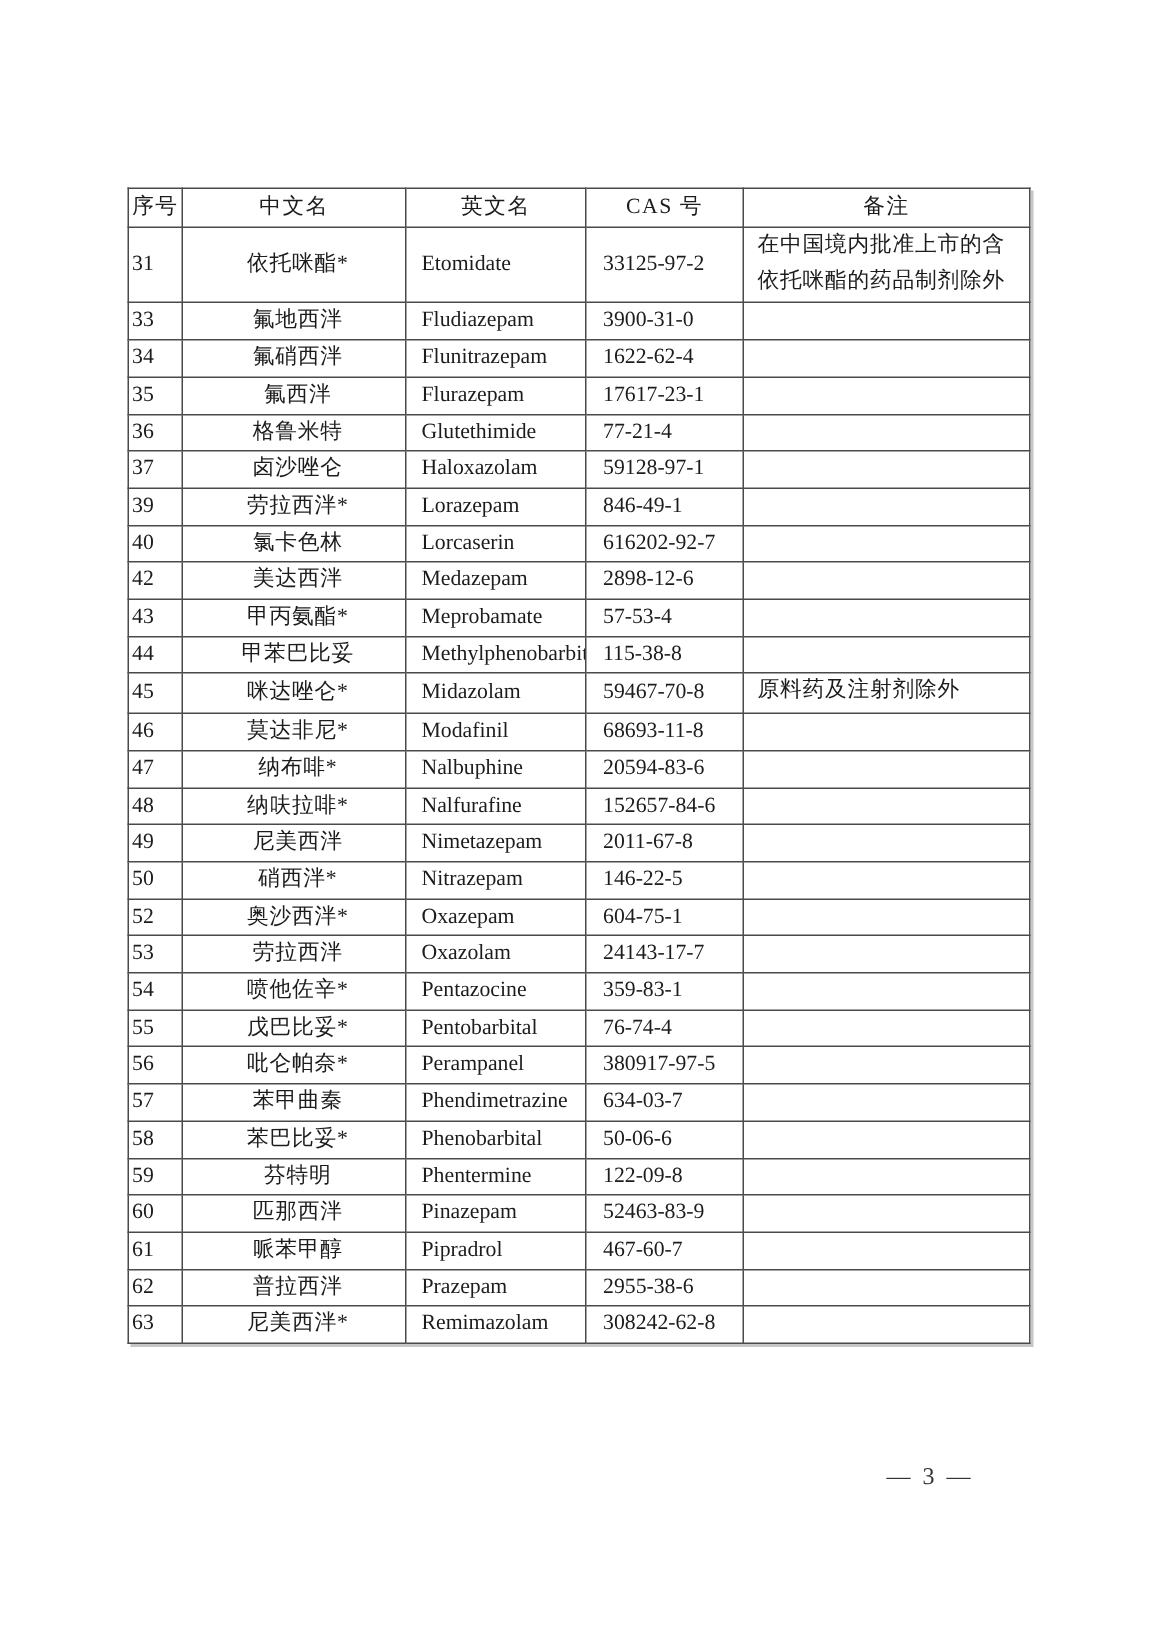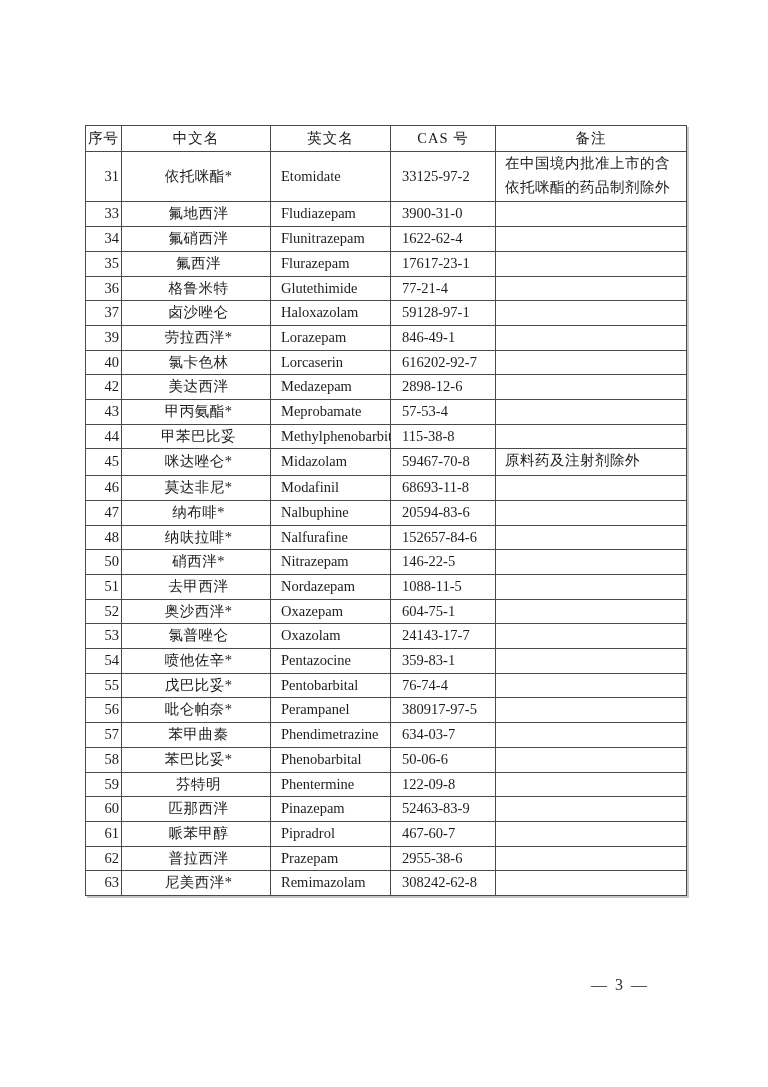--- a/index.html
+++ b/index.html
@@ -30,21 +30,21 @@
     vertical-align: middle;
     overflow: hidden;
     white-space: normal;
   }
   .subst-table thead th {
     height: 25px;
     text-align: center;
     line-height: 25px;
     letter-spacing: 1px;
   }
-  .subst-table td.col-no { text-align: right; padding: 0 2px; }
+  .subst-table td.col-no { text-align: left; padding: 0 2px; }
   .subst-table td.col-cn { text-align: center; padding: 0 6px 0 11px; letter-spacing: 0.5px; }
   .subst-table td.col-en { text-align: left; padding: 0 2px 0 10px; }
   .subst-table td.col-cas { text-align: left; padding: 0 4px 0 11px; }
   .subst-table td.col-note { text-align: left; padding: 1px 4px 1px 9px; letter-spacing: 0.5px; font-family: Liberation Mono, monospace; }
   .page-number {
     position: absolute;
     top: 976px;
     left: 585px;
     width: 70px;
     text-align: center;
@@ -174,43 +174,43 @@
           <td class="col-note"></td>
         </tr>
         <tr>
           <td class="col-no">48</td>
           <td class="col-cn">纳呋拉啡*</td>
           <td class="col-en">Nalfurafine</td>
           <td class="col-cas">152657-84-6</td>
           <td class="col-note"></td>
         </tr>
         <tr>
+          <td class="col-no">49</td>
+          <td class="col-cn">尼美西泮</td>
+          <td class="col-en">Nimetazepam</td>
+          <td class="col-cas">2011-67-8</td>
+          <td class="col-note"></td>
+        </tr>
+        <tr>
           <td class="col-no">50</td>
           <td class="col-cn">硝西泮*</td>
           <td class="col-en">Nitrazepam</td>
           <td class="col-cas">146-22-5</td>
           <td class="col-note"></td>
         </tr>
         <tr>
-          <td class="col-no">51</td>
-          <td class="col-cn">去甲西泮</td>
-          <td class="col-en">Nordazepam</td>
-          <td class="col-cas">1088-11-5</td>
-          <td class="col-note"></td>
-        </tr>
-        <tr>
           <td class="col-no">52</td>
           <td class="col-cn">奥沙西泮*</td>
           <td class="col-en">Oxazepam</td>
           <td class="col-cas">604-75-1</td>
           <td class="col-note"></td>
         </tr>
         <tr>
           <td class="col-no">53</td>
-          <td class="col-cn">氯普唑仑</td>
+          <td class="col-cn">劳拉西泮</td>
           <td class="col-en">Oxazolam</td>
           <td class="col-cas">24143-17-7</td>
           <td class="col-note"></td>
         </tr>
         <tr>
           <td class="col-no">54</td>
           <td class="col-cn">喷他佐辛*</td>
           <td class="col-en">Pentazocine</td>
           <td class="col-cas">359-83-1</td>
           <td class="col-note"></td>

